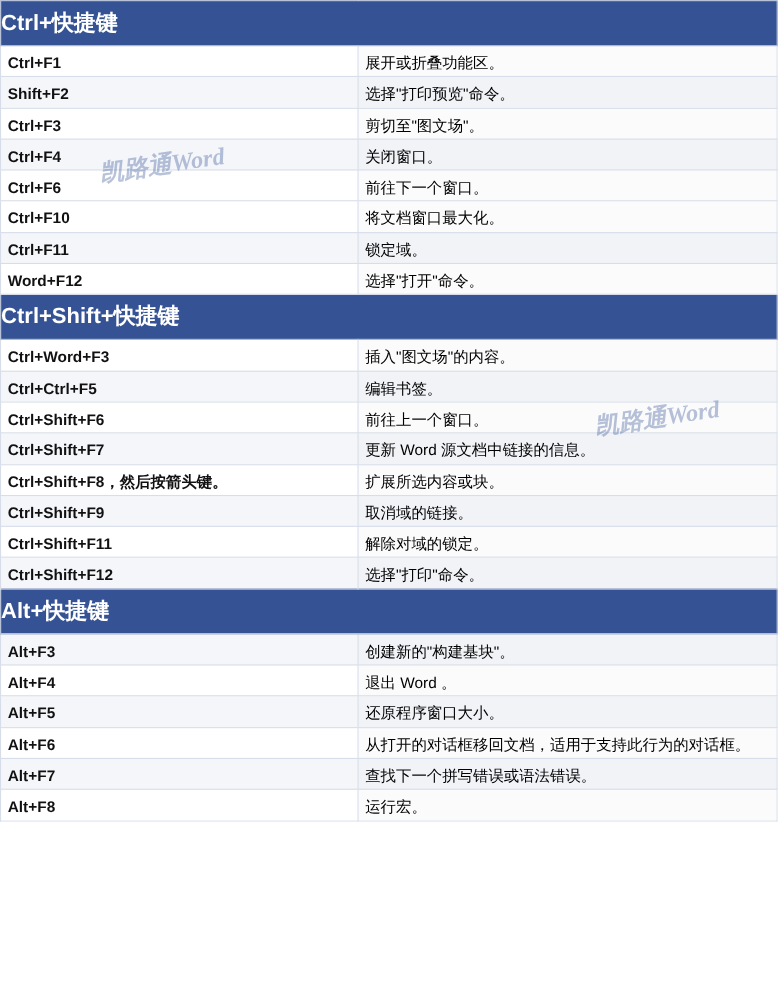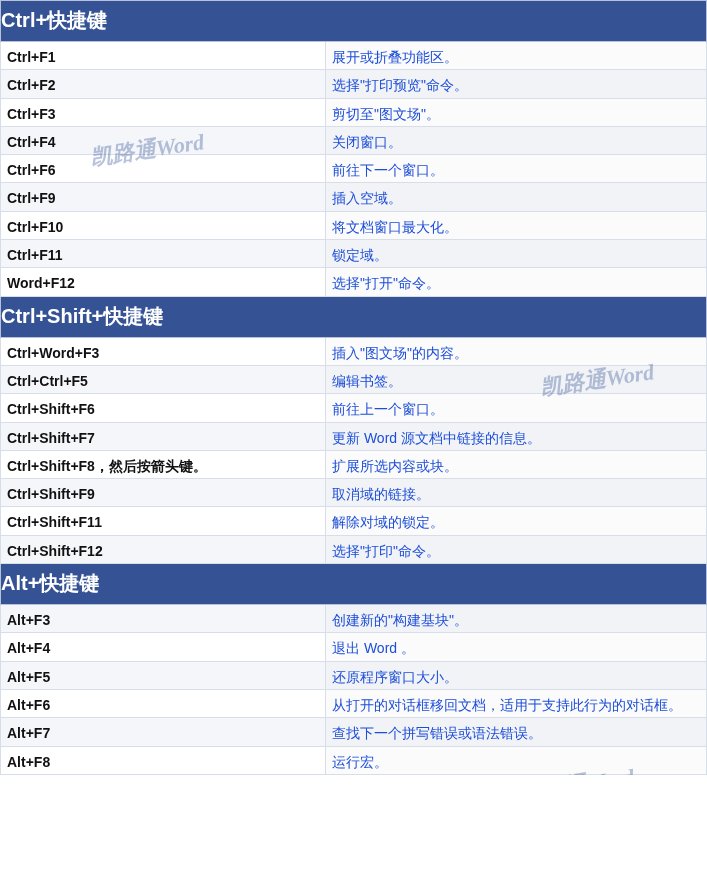--- a/index.html
+++ b/index.html
@@ -19,21 +19,21 @@
   }
   td {
     border: 1px solid #d8dee9;
     padding: 5px 6px 2px;
     font-size: 14px;
     line-height: 1.45;
     vertical-align: middle;
     word-break: break-word;
   }
   td.key { font-weight: bold; color: #111; background: #ffffff; }
-  td.desc { color: #1d4ed8; background: #fbfbfc; }
+  td.desc { color: #000000; background: #fbfbfc; }
   tr.alt td.key { background: #f4f6fa; }
   tr.alt td.desc { background: #f1f3f7; }
 
   
   .wm {
     position: absolute;
     font-family: "Segoe Script", "Brush Script MT", cursive;
     font-style: italic;
     font-weight: bold;
     font-size: 22px;
@@ -57,38 +57,34 @@
       </colgroup>
   <tbody id="tbody">
         <tr>
           <th colspan="2" class="section-header">Ctrl+快捷键</th>
         </tr>
         <tr>
           <td class="key">Ctrl+F1</td>
           <td class="desc">展开或折叠功能区。</td>
         </tr>
         <tr class="alt">
-          <td class="key">Ctrl+F2</td>
+          <td class="key">Shift+F2</td>
           <td class="desc">选择"打印预览"命令。</td>
         </tr>
         <tr>
           <td class="key">Ctrl+F3</td>
           <td class="desc">剪切至"图文场"。</td>
         </tr>
         <tr class="alt">
           <td class="key">Ctrl+F4</td>
           <td class="desc">关闭窗口。</td>
         </tr>
         <tr>
           <td class="key">Ctrl+F6</td>
           <td class="desc">前往下一个窗口。</td>
-        </tr>
-        <tr class="alt">
-          <td class="key">Ctrl+F9</td>
-          <td class="desc">插入空域。</td>
         </tr>
         <tr>
           <td class="key">Ctrl+F10</td>
           <td class="desc">将文档窗口最大化。</td>
         </tr>
         <tr class="alt">
           <td class="key">Ctrl+F11</td>
           <td class="desc">锁定域。</td>
         </tr>
         <tr>

